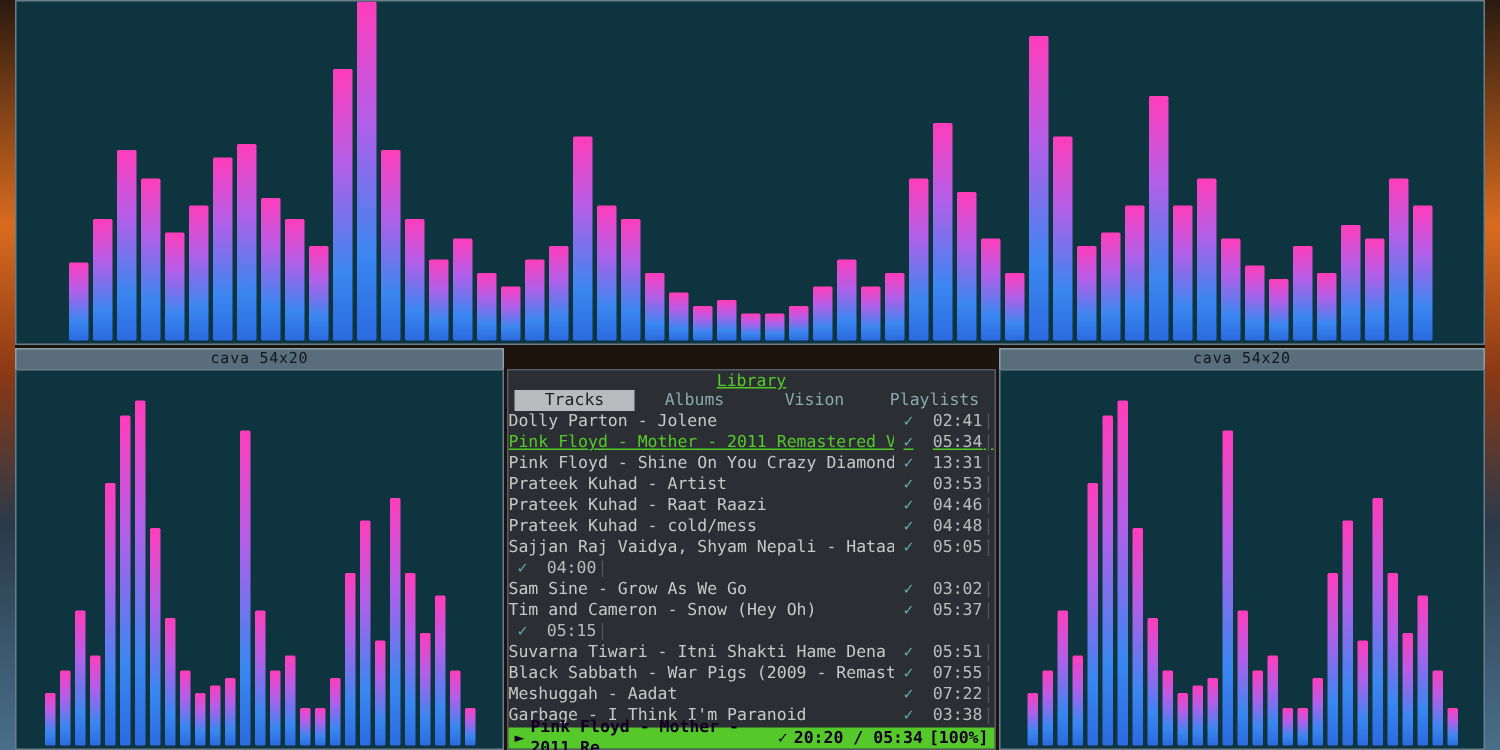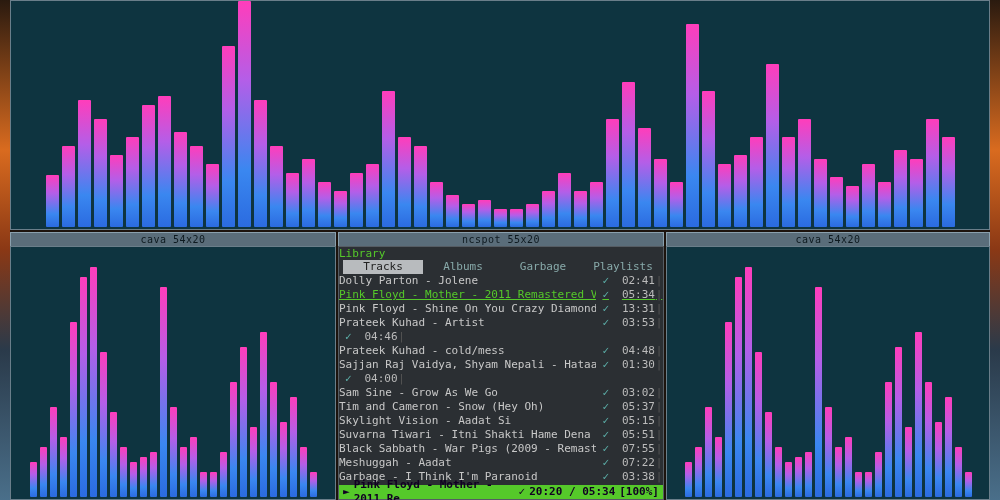--- a/index.html
+++ b/index.html
@@ -51,21 +51,21 @@
   
   .ncspot {
     position:absolute;
     background:#2b2f33;
     border:1px solid #555c63;
     color:#c8c8c8;
     font-size:11px;
     line-height:14px;
   }
   .nc-header {
-    text-align:left; color:#55c92a; line-height:13px;
+    text-align:center; color:#55c92a; text-decoration:underline; line-height:13px;
   }
   .nc-tabs { display:flex; gap:0; padding:0 4px; }
   .nc-tab { flex:0 0 auto; width:80px; text-align:center; }
   .nc-tab.active { background:#b8bbbe; color:#222; }
   .nc-tab.inactive { color:#8aa; }
   .nc-list { padding:0 0; }
   .nc-row { display:flex; white-space:nowrap; overflow:hidden; }
   .nc-row.selected { color:#55c92a; text-decoration:underline; }
   .nc-title { flex:1 1 auto; overflow:hidden; text-overflow:clip; }
   .nc-tick { flex:0 0 auto; color:#5db1aa; padding-left:6px; }
@@ -144,21 +144,20 @@
         <div class="bar" style="width: 13px; height: 63px;"></div>
         <div class="bar" style="width: 13px; height: 45px;"></div>
         <div class="bar" style="width: 13px; height: 77px;"></div>
         <div class="bar" style="width: 13px; height: 68px;"></div>
         <div class="bar" style="width: 13px; height: 108px;"></div>
         <div class="bar" style="width: 13px; height: 90px;"></div>
       </div>
   </div>
 
   <div class="titlebar" style="left:10px; top:232px; width:326px;">cava 54x20</div>
-  <div class="titlebar" style="left:338px; top:232px; width:326px;">ncspot 55x20</div>
   <div class="titlebar" style="left:666px; top:232px; width:324px;">cava 54x20</div>
 
   <div class="panel" style="left:10px; top:246px; width:326px; height:254px;">
     <div class="eq" id="eq-left">
         <div class="bar" style="width: 7px; height: 35px;"></div>
         <div class="bar" style="width: 7px; height: 50px;"></div>
         <div class="bar" style="width: 7px; height: 90px;"></div>
         <div class="bar" style="width: 7px; height: 60px;"></div>
         <div class="bar" style="width: 7px; height: 175px;"></div>
         <div class="bar" style="width: 7px; height: 220px;"></div>
@@ -220,21 +219,21 @@
         <div class="bar" style="width: 7px; height: 50px;"></div>
         <div class="bar" style="width: 7px; height: 25px;"></div>
       </div>
   </div>
 
   <div id="ncspot" class="ncspot" style="left:338px; top:246px; width:326px; height:254px;">
     <div class="nc-header">Library</div>
     <div class="nc-tabs" id="nc-tabs">
         <div class="nc-tab active">Tracks</div>
         <div class="nc-tab inactive">Albums</div>
-        <div class="nc-tab inactive">Garbage</div>
+        <div class="nc-tab inactive">Vision</div>
         <div class="nc-tab inactive">Playlists</div>
       </div>
     <div class="nc-list" id="nc-list">
         <div class="nc-row">
           <span class="nc-title">Dolly Parton - Jolene</span>
           <span class="nc-tick">✓</span>
           <span class="nc-dur">02:41</span>
           <span class="nc-bar">|</span>
         </div>
         <div class="nc-row selected">
@@ -249,55 +248,55 @@
           <span class="nc-dur">13:31</span>
           <span class="nc-bar">|</span>
         </div>
         <div class="nc-row">
           <span class="nc-title">Prateek Kuhad - Artist</span>
           <span class="nc-tick">✓</span>
           <span class="nc-dur">03:53</span>
           <span class="nc-bar">|</span>
         </div>
         <div class="nc-row">
+          <span class="nc-title">Prateek Kuhad - Raat Raazi</span>
           <span class="nc-tick">✓</span>
           <span class="nc-dur">04:46</span>
           <span class="nc-bar">|</span>
         </div>
         <div class="nc-row">
           <span class="nc-title">Prateek Kuhad - cold/mess</span>
           <span class="nc-tick">✓</span>
           <span class="nc-dur">04:48</span>
           <span class="nc-bar">|</span>
         </div>
         <div class="nc-row">
           <span class="nc-title">Sajjan Raj Vaidya, Shyam Nepali - Hataarinda..</span>
           <span class="nc-tick">✓</span>
-          <span class="nc-dur">01:30</span>
+          <span class="nc-dur">05:05</span>
           <span class="nc-bar">|</span>
         </div>
         <div class="nc-row">
           <span class="nc-tick">✓</span>
           <span class="nc-dur">04:00</span>
           <span class="nc-bar">|</span>
         </div>
         <div class="nc-row">
           <span class="nc-title">Sam Sine - Grow As We Go</span>
           <span class="nc-tick">✓</span>
           <span class="nc-dur">03:02</span>
           <span class="nc-bar">|</span>
         </div>
         <div class="nc-row">
           <span class="nc-title">Tim and Cameron - Snow (Hey Oh)</span>
           <span class="nc-tick">✓</span>
           <span class="nc-dur">05:37</span>
           <span class="nc-bar">|</span>
         </div>
         <div class="nc-row">
-          <span class="nc-title">Skylight Vision - Aadat Si</span>
           <span class="nc-tick">✓</span>
           <span class="nc-dur">05:15</span>
           <span class="nc-bar">|</span>
         </div>
         <div class="nc-row">
           <span class="nc-title">Suvarna Tiwari - Itni Shakti Hame Dena Data</span>
           <span class="nc-tick">✓</span>
           <span class="nc-dur">05:51</span>
           <span class="nc-bar">|</span>
         </div>

